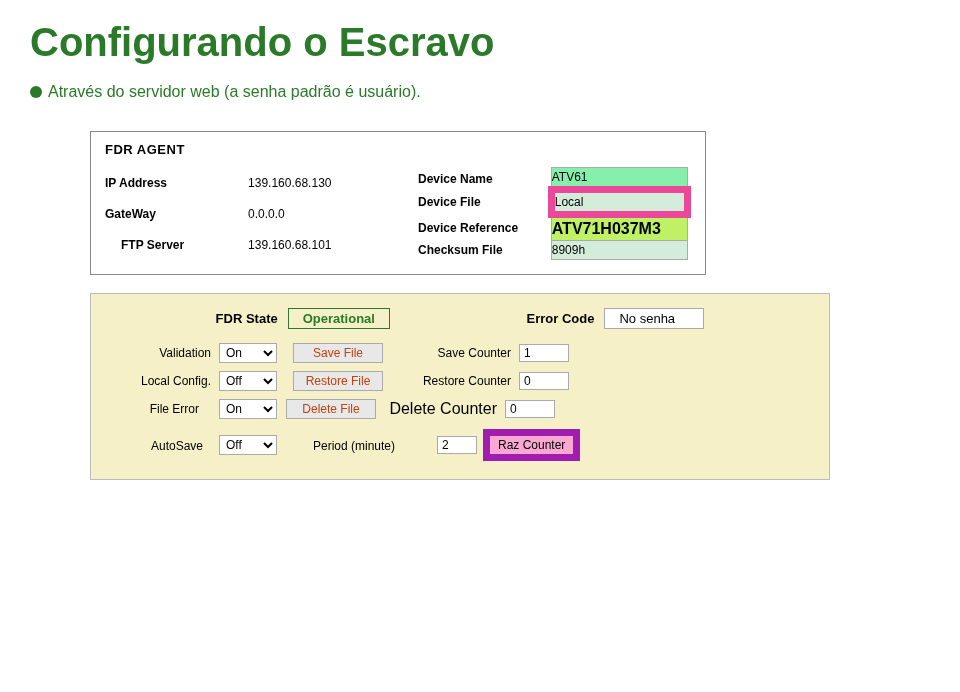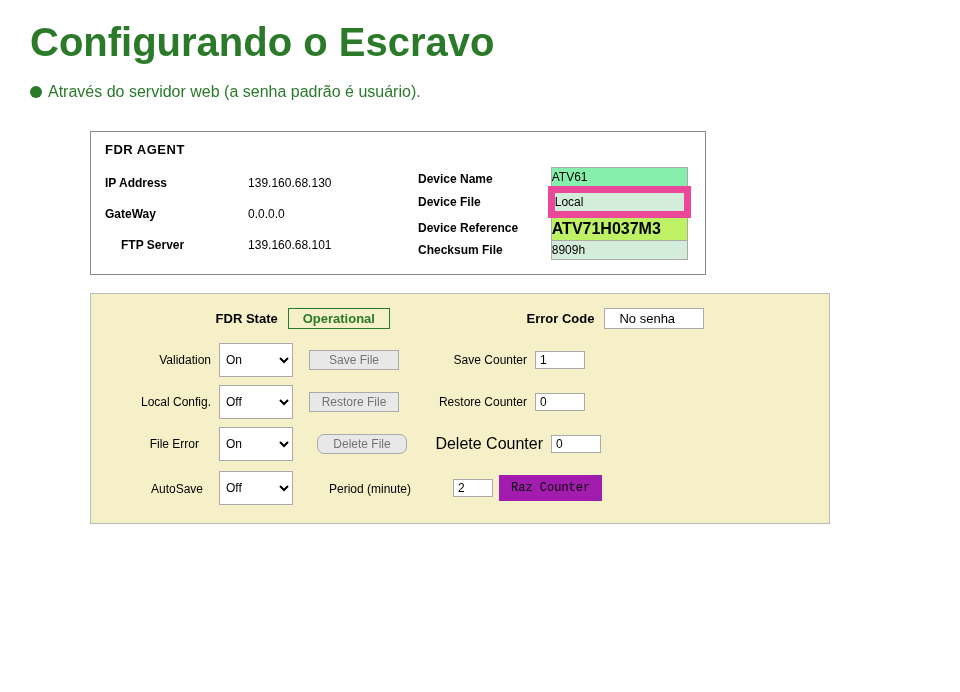--- a/index.html
+++ b/index.html
@@ -93,61 +93,60 @@
     }
     .ctrl-label {
       font-size: 12px;
       text-align: right;
       padding-right: 8px;
       white-space: nowrap;
     }
     .ctrl-select {
       font-size: 12px;
       border: 1px solid #aaa;
-      padding: 8px 2px;
-      background: #fff;
-      width: 74px;
+      padding: 1px 2px;
+      background: #fff;
+      width: 58px;
     }
     .ctrl-btn {
       font-size: 12px;
       border: 1px solid #aaa;
       background: #e8e8e8;
       padding: 2px 10px;
       cursor: pointer;
       width: 90px;
       text-align: center;
       margin: 0 16px;
     }
     .ctrl-btn:disabled, .ctrl-btn.disabled {
-      color: #737373;
+      color: #c2410c;
       background: #e8e8e8;
       cursor: default;
     }
     .ctrl-counter-value {
       border: 1px solid #aaa;
       background: #fff;
       padding: 1px 4px;
       font-size: 12px;
       width: 50px;
       text-align: left;
       display: inline-block;
     }
     .period-label {
       font-size: 12px;
       text-align: center;
       white-space: nowrap;
     }
     .raz-btn {
       font-size: 12px;
-      border: 4px solid #a21caf;
-      background: #a21caf;
+      border: 7px solid #a21caf;
+      background: #f9a8d4;
       padding: 2px 8px;
       cursor: pointer;
       white-space: nowrap;
-      font-family: Liberation Mono, monospace;
     }
     .period-input {
       border: 1px solid #aaa;
       background: #fff;
       padding: 1px 4px;
       font-size: 12px;
       width: 40px;
       margin: 0 6px;
     }
   </style>
@@ -232,21 +231,21 @@
       <div style="display: flex; align-items: center; margin-bottom: 8px;">
         <div style="width: 110px; text-align: right; padding-right: 8px; font-size: 12px; white-space: nowrap;">Local Config.</div>
         <select class="ctrl-select"><option value="On">On</option><option value="Off" selected="">Off</option></select>
         <button class="ctrl-btn disabled" style="margin: 0px 16px;">Restore File</button>
         <div style="font-size: 12px; text-align: right; padding-right: 8px; white-space: nowrap; min-width: 120px;">Restore Counter</div>
         <div class="ctrl-counter-value">0</div>
       </div>
       <div style="display: flex; align-items: center; margin-bottom: 8px;">
         <div style="width: 110px; text-align: right; padding-right: 20px; font-size: 12px; white-space: nowrap;">File Error</div>
         <select class="ctrl-select"><option value="On">On</option><option value="Off">Off</option></select>
-        <button class="ctrl-btn disabled" style="margin: 0px 24px; border-radius: 7px;">Delete File</button>
+        <button class="ctrl-btn disabled" style="margin: 0px 9px;">Delete File</button>
         <div style="font-size: 16px; text-align: right; padding-right: 8px; white-space: nowrap; min-width: 120px;">Delete Counter</div>
         <div class="ctrl-counter-value">0</div>
       </div>
     </div>
 
   <div style="display:flex;align-items:center;margin-top:10px;gap:0;">
     <div style="width:110px;text-align:right;padding-right:8px;">
       <span class="ctrl-label">AutoSave</span>
     </div>
     <select class="ctrl-select" id="autosave-select"><option value="On">On</option><option value="Off" selected="">Off</option></select>

